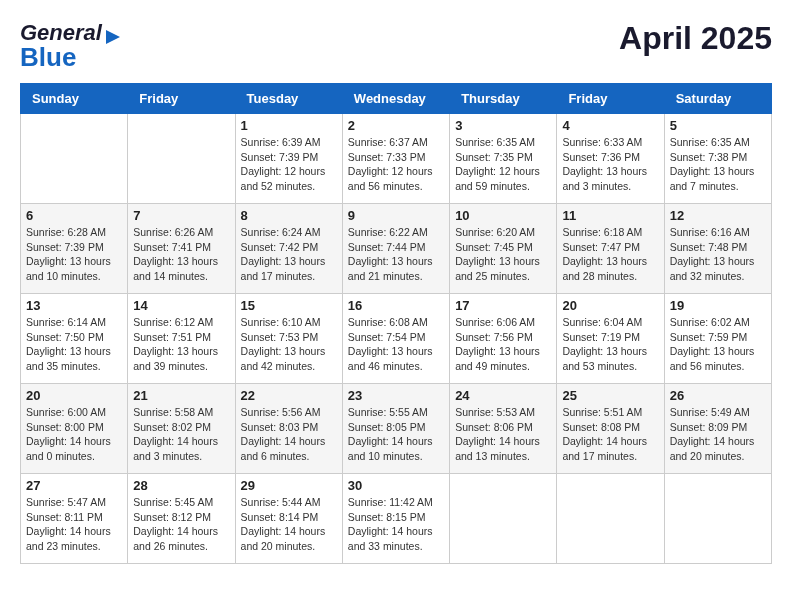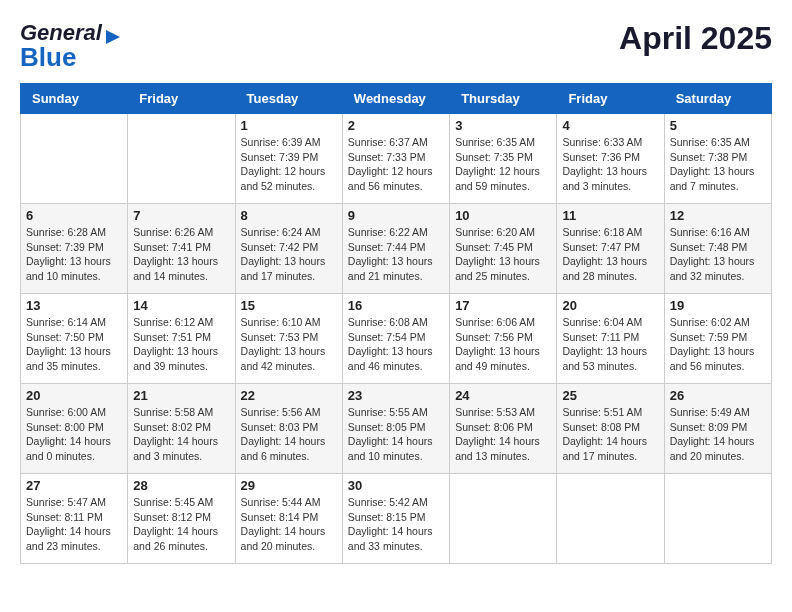--- a/index.html
+++ b/index.html
@@ -129,35 +129,35 @@
         <td><span class="day-number">10</span><span class="cell-text">Sunrise: 6:20 AM</span><br><span class="cell-text">Sunset: 7:45 PM</span><br><span class="cell-text">Daylight: 13 hours</span><br><span class="cell-text">and 25 minutes.</span></td>
         <td><span class="day-number">11</span><span class="cell-text">Sunrise: 6:18 AM</span><br><span class="cell-text">Sunset: 7:47 PM</span><br><span class="cell-text">Daylight: 13 hours</span><br><span class="cell-text">and 28 minutes.</span></td>
         <td><span class="day-number">12</span><span class="cell-text">Sunrise: 6:16 AM</span><br><span class="cell-text">Sunset: 7:48 PM</span><br><span class="cell-text">Daylight: 13 hours</span><br><span class="cell-text">and 32 minutes.</span></td>
       </tr>
       <tr>
         <td><span class="day-number">13</span><span class="cell-text">Sunrise: 6:14 AM</span><br><span class="cell-text">Sunset: 7:50 PM</span><br><span class="cell-text">Daylight: 13 hours</span><br><span class="cell-text">and 35 minutes.</span></td>
         <td><span class="day-number">14</span><span class="cell-text">Sunrise: 6:12 AM</span><br><span class="cell-text">Sunset: 7:51 PM</span><br><span class="cell-text">Daylight: 13 hours</span><br><span class="cell-text">and 39 minutes.</span></td>
         <td><span class="day-number">15</span><span class="cell-text">Sunrise: 6:10 AM</span><br><span class="cell-text">Sunset: 7:53 PM</span><br><span class="cell-text">Daylight: 13 hours</span><br><span class="cell-text">and 42 minutes.</span></td>
         <td><span class="day-number">16</span><span class="cell-text">Sunrise: 6:08 AM</span><br><span class="cell-text">Sunset: 7:54 PM</span><br><span class="cell-text">Daylight: 13 hours</span><br><span class="cell-text">and 46 minutes.</span></td>
         <td><span class="day-number">17</span><span class="cell-text">Sunrise: 6:06 AM</span><br><span class="cell-text">Sunset: 7:56 PM</span><br><span class="cell-text">Daylight: 13 hours</span><br><span class="cell-text">and 49 minutes.</span></td>
-        <td><span class="day-number">20</span><span class="cell-text">Sunrise: 6:04 AM</span><br><span class="cell-text">Sunset: 7:11 PM</span><br><span class="cell-text">Daylight: 13 hours</span><br><span class="cell-text">and 53 minutes.</span></td>
+        <td><span class="day-number">20</span><span class="cell-text">Sunrise: 6:04 AM</span><br><span class="cell-text">Sunset: 7:19 PM</span><br><span class="cell-text">Daylight: 13 hours</span><br><span class="cell-text">and 53 minutes.</span></td>
         <td><span class="day-number">19</span><span class="cell-text">Sunrise: 6:02 AM</span><br><span class="cell-text">Sunset: 7:59 PM</span><br><span class="cell-text">Daylight: 13 hours</span><br><span class="cell-text">and 56 minutes.</span></td>
       </tr>
       <tr>
         <td><span class="day-number">20</span><span class="cell-text">Sunrise: 6:00 AM</span><br><span class="cell-text">Sunset: 8:00 PM</span><br><span class="cell-text">Daylight: 14 hours</span><br><span class="cell-text">and 0 minutes.</span></td>
         <td><span class="day-number">21</span><span class="cell-text">Sunrise: 5:58 AM</span><br><span class="cell-text">Sunset: 8:02 PM</span><br><span class="cell-text">Daylight: 14 hours</span><br><span class="cell-text">and 3 minutes.</span></td>
         <td><span class="day-number">22</span><span class="cell-text">Sunrise: 5:56 AM</span><br><span class="cell-text">Sunset: 8:03 PM</span><br><span class="cell-text">Daylight: 14 hours</span><br><span class="cell-text">and 6 minutes.</span></td>
         <td><span class="day-number">23</span><span class="cell-text">Sunrise: 5:55 AM</span><br><span class="cell-text">Sunset: 8:05 PM</span><br><span class="cell-text">Daylight: 14 hours</span><br><span class="cell-text">and 10 minutes.</span></td>
         <td><span class="day-number">24</span><span class="cell-text">Sunrise: 5:53 AM</span><br><span class="cell-text">Sunset: 8:06 PM</span><br><span class="cell-text">Daylight: 14 hours</span><br><span class="cell-text">and 13 minutes.</span></td>
         <td><span class="day-number">25</span><span class="cell-text">Sunrise: 5:51 AM</span><br><span class="cell-text">Sunset: 8:08 PM</span><br><span class="cell-text">Daylight: 14 hours</span><br><span class="cell-text">and 17 minutes.</span></td>
         <td><span class="day-number">26</span><span class="cell-text">Sunrise: 5:49 AM</span><br><span class="cell-text">Sunset: 8:09 PM</span><br><span class="cell-text">Daylight: 14 hours</span><br><span class="cell-text">and 20 minutes.</span></td>
       </tr>
       <tr>
         <td><span class="day-number">27</span><span class="cell-text">Sunrise: 5:47 AM</span><br><span class="cell-text">Sunset: 8:11 PM</span><br><span class="cell-text">Daylight: 14 hours</span><br><span class="cell-text">and 23 minutes.</span></td>
         <td><span class="day-number">28</span><span class="cell-text">Sunrise: 5:45 AM</span><br><span class="cell-text">Sunset: 8:12 PM</span><br><span class="cell-text">Daylight: 14 hours</span><br><span class="cell-text">and 26 minutes.</span></td>
         <td><span class="day-number">29</span><span class="cell-text">Sunrise: 5:44 AM</span><br><span class="cell-text">Sunset: 8:14 PM</span><br><span class="cell-text">Daylight: 14 hours</span><br><span class="cell-text">and 20 minutes.</span></td>
-        <td><span class="day-number">30</span><span class="cell-text">Sunrise: 5:42 AM</span><br><span class="cell-text">Sunset: 8:15 PM</span><br><span class="cell-text">Daylight: 14 hours</span><br><span class="cell-text">and 33 minutes.</span></td>
+        <td><span class="day-number">30</span><span class="cell-text">Sunrise: 11:42 AM</span><br><span class="cell-text">Sunset: 8:15 PM</span><br><span class="cell-text">Daylight: 14 hours</span><br><span class="cell-text">and 33 minutes.</span></td>
         <td></td>
         <td></td>
         <td></td>
       </tr>
     </tbody>
 </table>
 
 </body></html>

